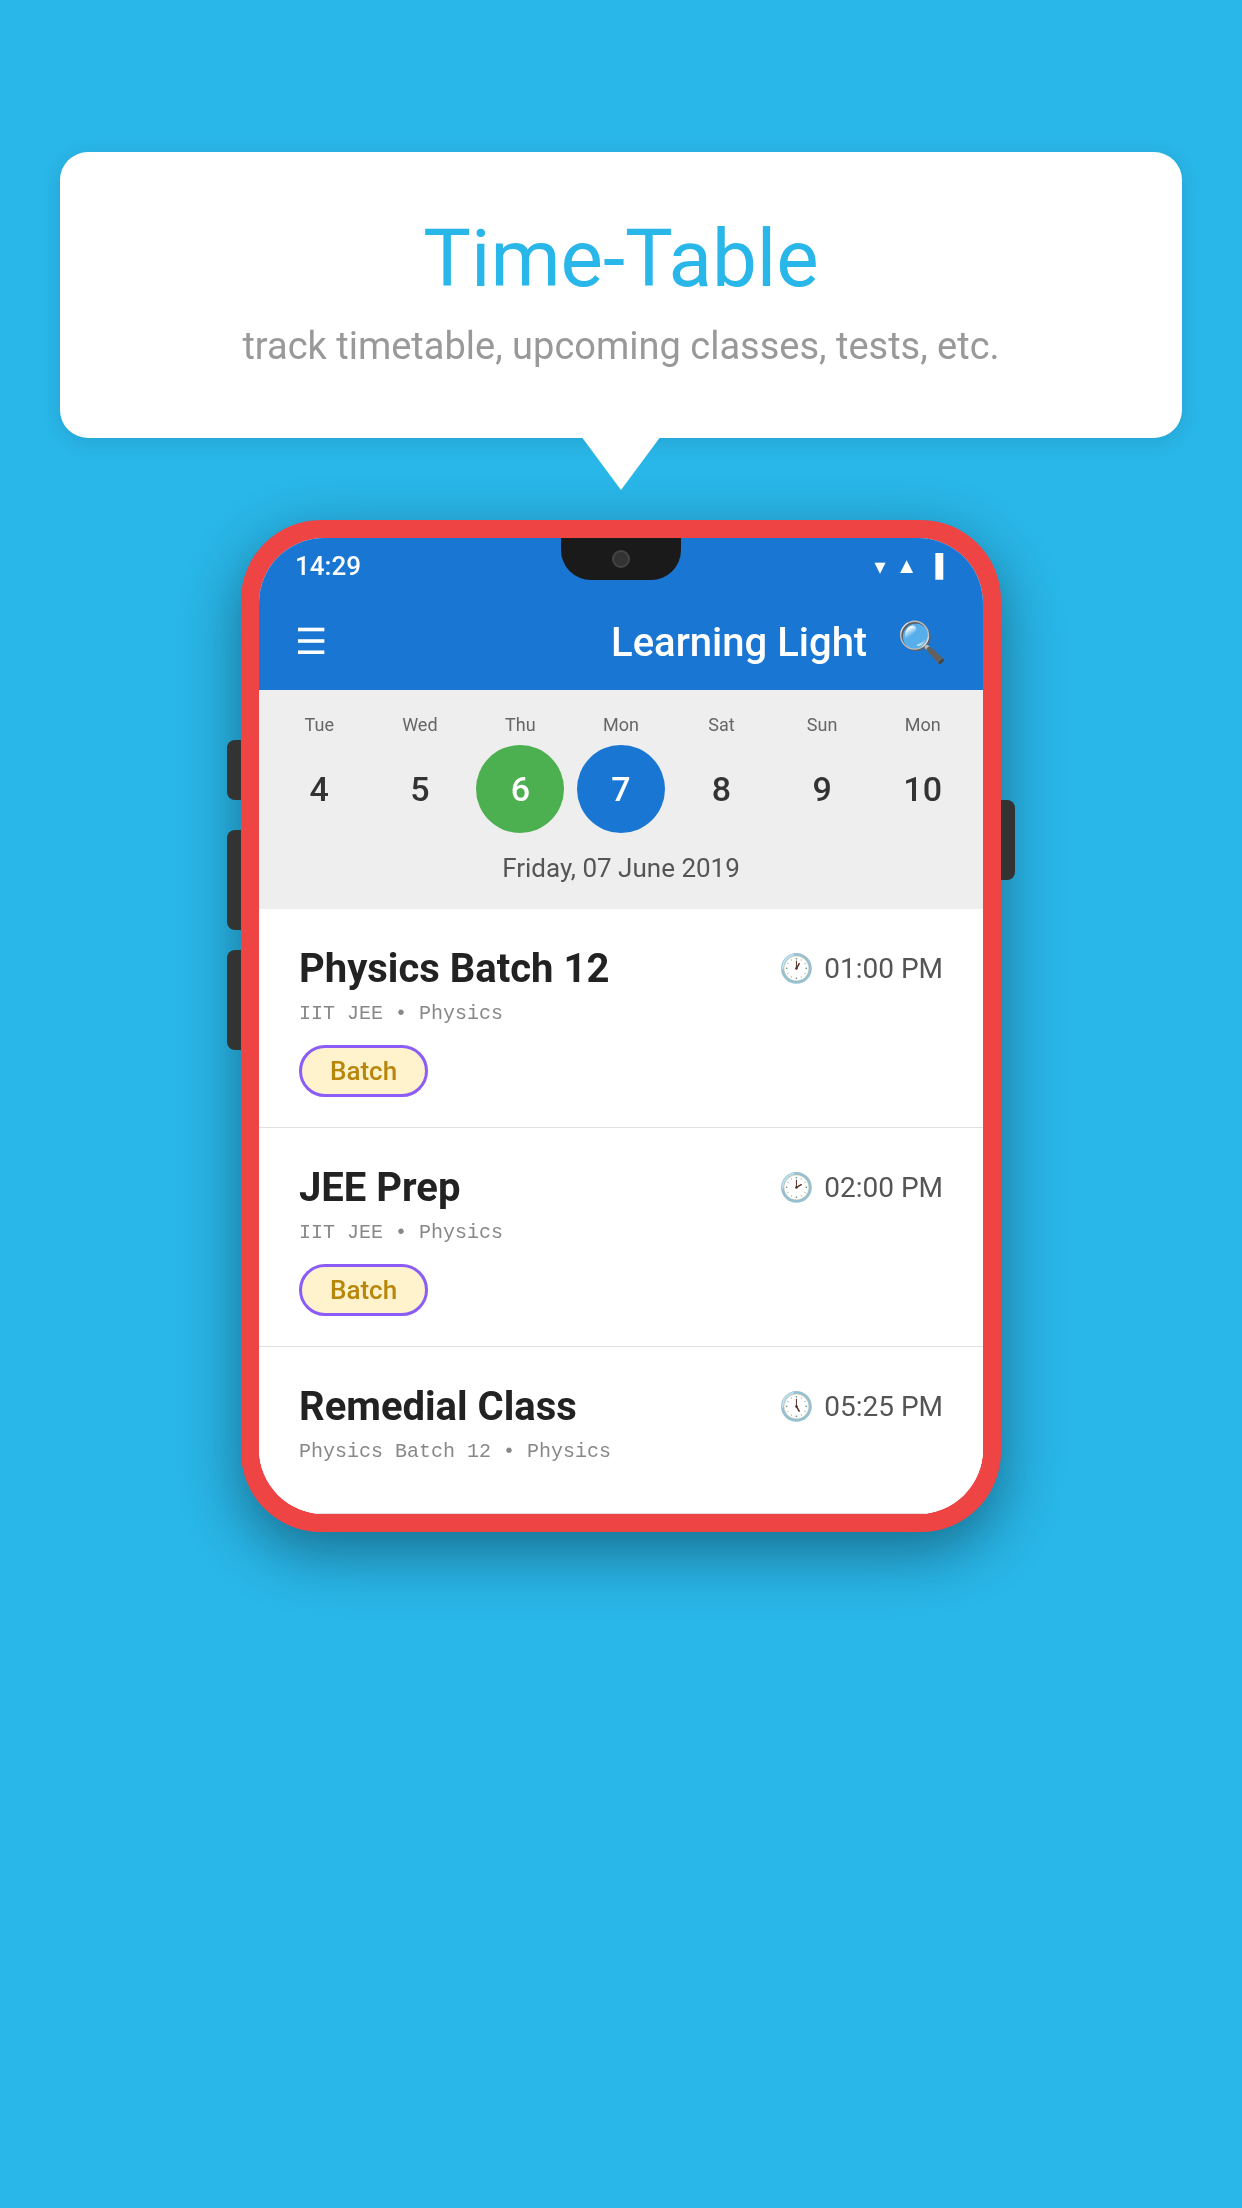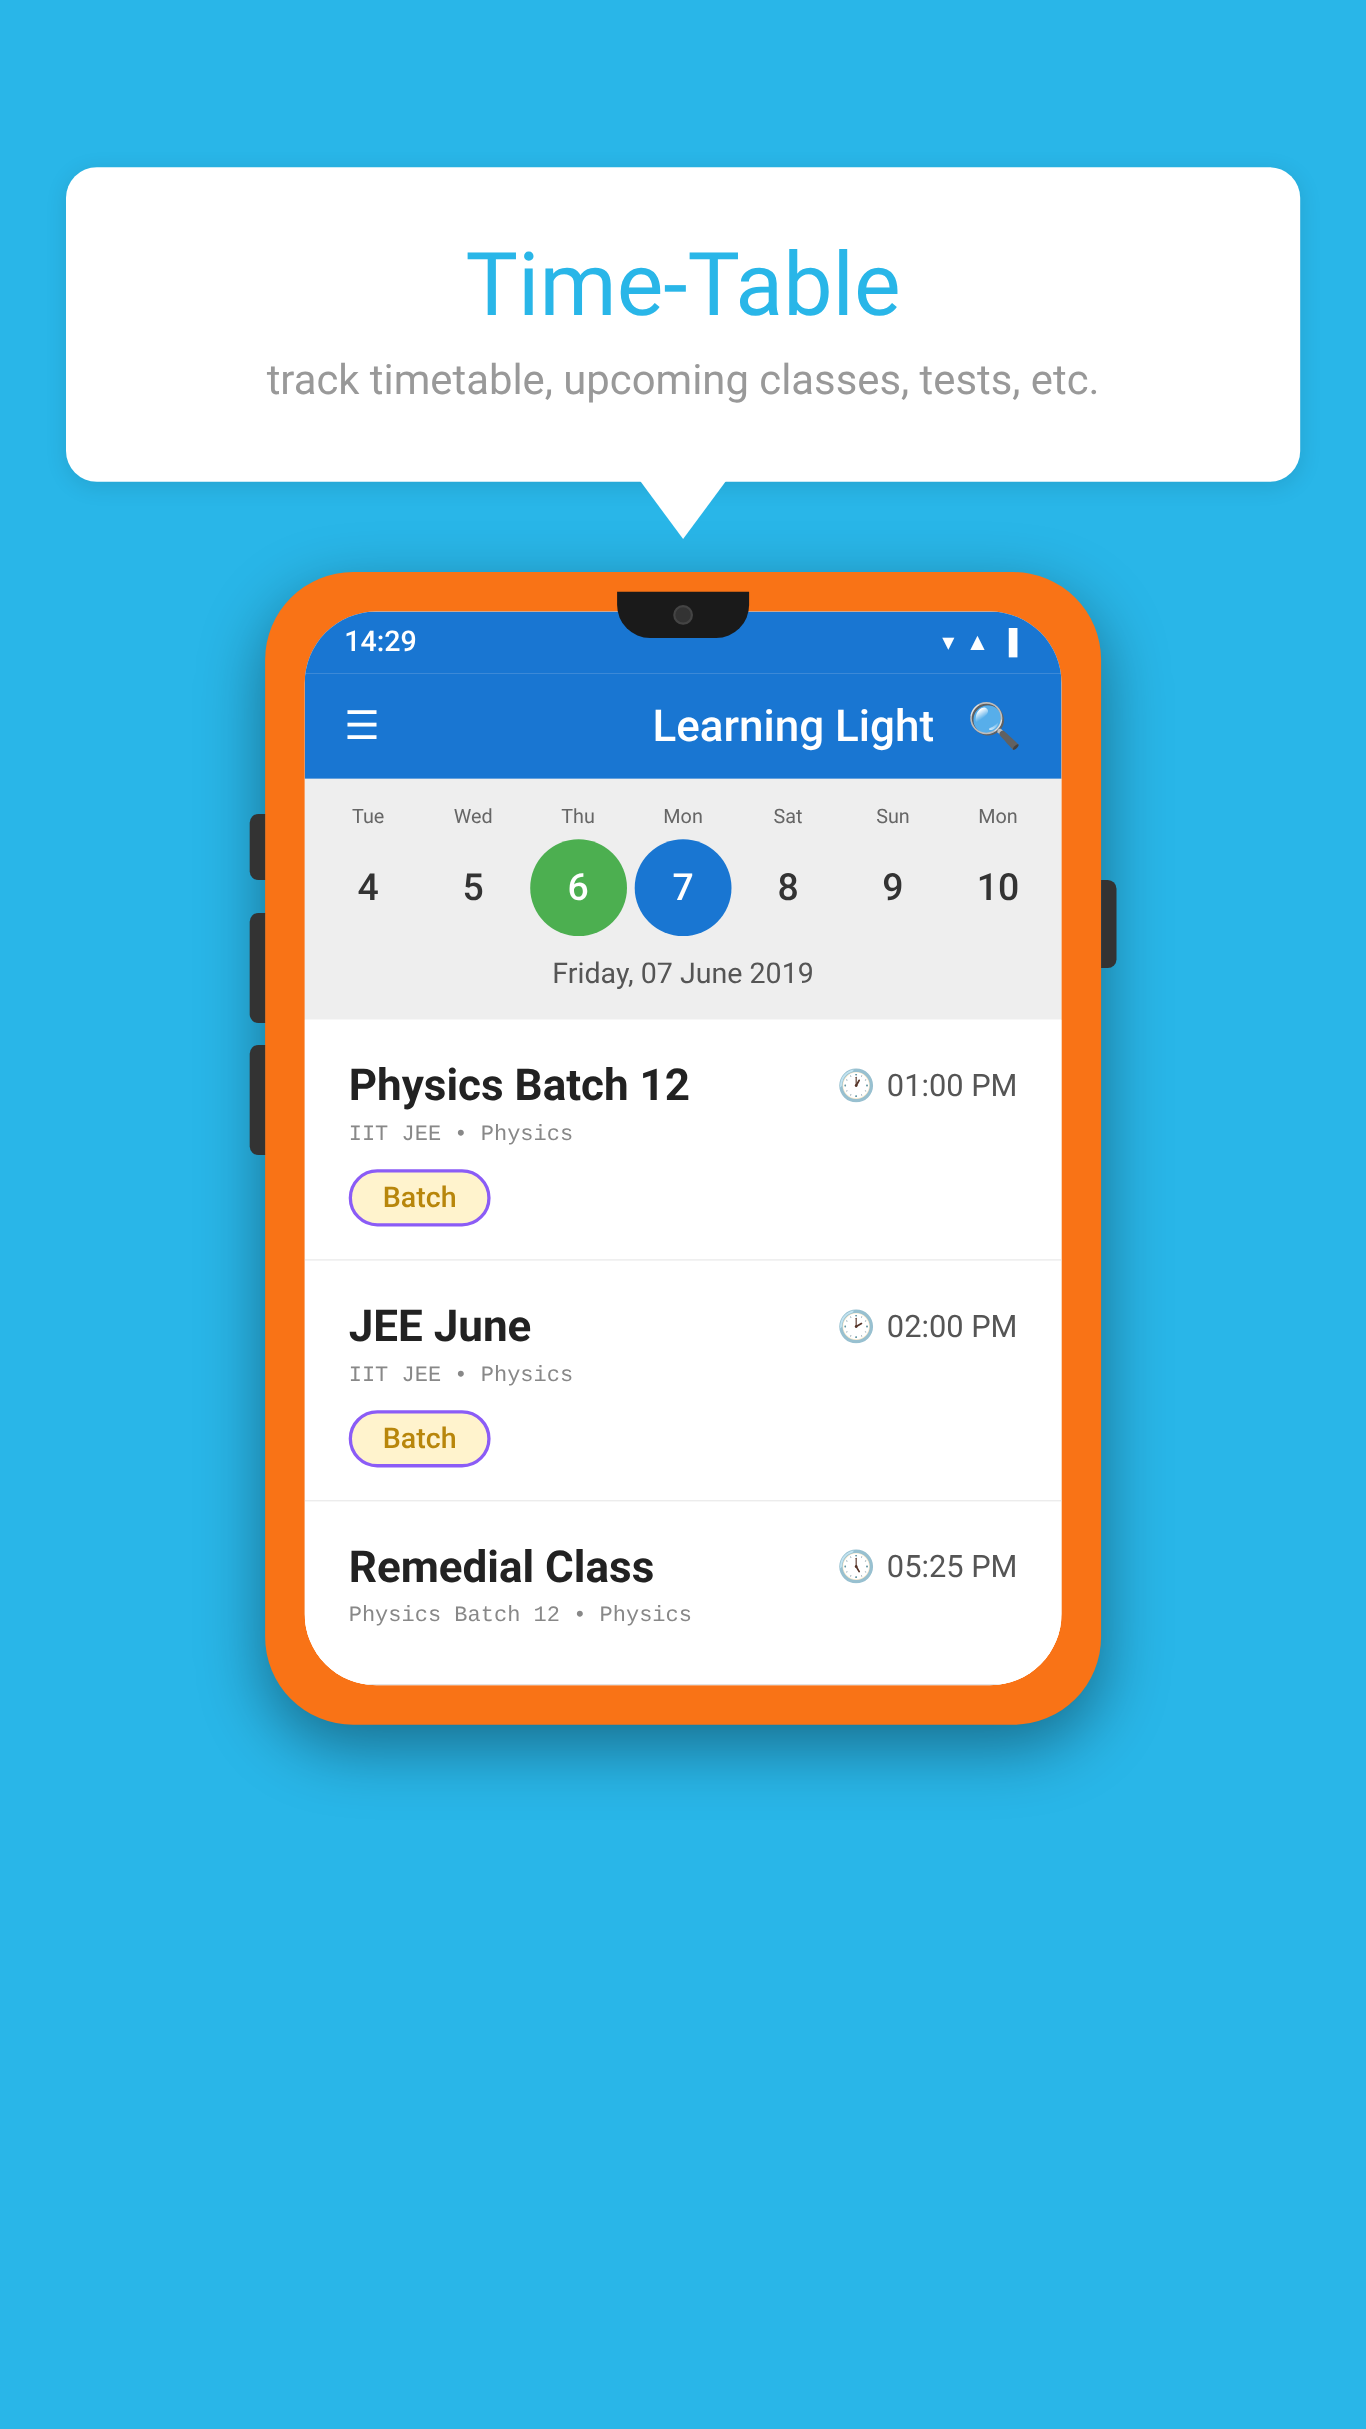--- a/index.html
+++ b/index.html
@@ -60,23 +60,23 @@
     
     .phone-wrapper {
       position: absolute;
       top: 520px;
       left: 50%;
       transform: translateX(-50%);
       width: 760px;
     }
 
     .phone-outer {
-      background: #f97316;
+      background: #ef4444;
       border-radius: 80px;
-      padding: 36px;
+      padding: 18px;
       box-shadow: 0 20px 60px rgba(0,0,0,0.4);
       position: relative;
     }
 
     
     .phone-notch {
       position: absolute;
       top: 18px;
       left: 50%;
       transform: translateX(-50%);
@@ -394,21 +394,21 @@
               <span class="clock-icon">🕐</span>
               01:00 PM
             </span>
           </div>
           <div class="schedule-item-subtitle">IIT JEE • Physics</div>
           <span class="batch-tag">Batch</span>
         </div>
 
         <div class="schedule-item">
           <div class="schedule-item-header">
-            <span class="schedule-item-title">JEE June</span>
+            <span class="schedule-item-title">JEE Prep</span>
             <span class="schedule-item-time">
               <span class="clock-icon">🕑</span>
               02:00 PM
             </span>
           </div>
           <div class="schedule-item-subtitle">IIT JEE • Physics</div>
           <span class="batch-tag">Batch</span>
         </div>
 
         <div class="schedule-item">

